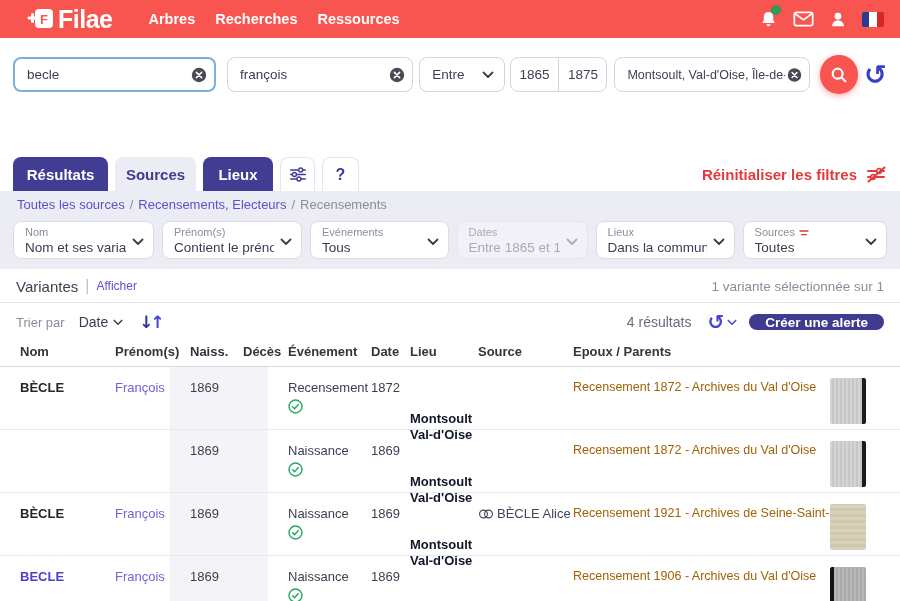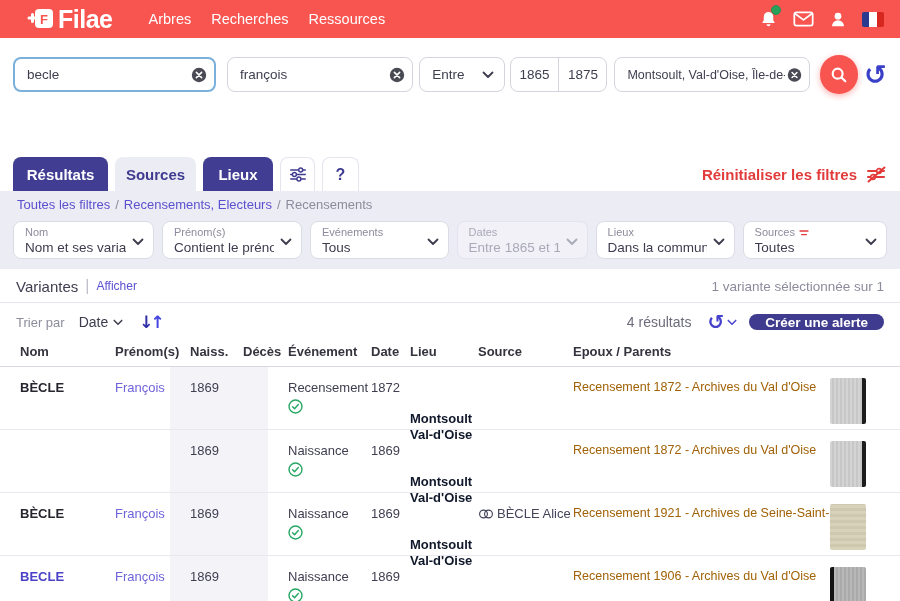--- a/index.html
+++ b/index.html
@@ -4,21 +4,21 @@
 <style>
   * { margin:0; padding:0; box-sizing:border-box; }
   html,body { width:900px; height:601px; overflow:hidden; background:#fff;
     font-family:"Liberation Sans", sans-serif; color:#3E3E50; }
 
   
   .topbar { height:38px; background:#F85551; display:flex; align-items:center; padding:0 16px; }
   .logo { display:flex; align-items:center; gap:2px; color:#fff; font-weight:bold;
     font-size:25px; letter-spacing:-0.5px; margin-left:10px; }
   .topnav { display:flex; gap:20px; margin-left:36px; }
-  .topnav .nav-item { color:#fff; font-size:14.5px; font-weight:400; cursor:pointer; }
+  .topnav .nav-item { color:#fff; font-size:14.5px; font-weight:700; cursor:pointer; }
   .topbar-icons { margin-left:auto; display:flex; align-items:center; gap:13px; }
   .icon-btn { position:relative; width:22px; height:22px; display:flex; align-items:center; justify-content:center; cursor:pointer; }
   .badge-dot { position:absolute; top:-3px; right:-2px; width:10px; height:10px; border-radius:50%;
     background:#2BA05A; border:1px solid #2e8f55; }
   .flag { width:22px; height:15px; border-radius:2px; overflow:hidden; display:flex; }
   .flag span { flex:1; }
   .flag .b { background:#2A3B8F; } .flag .w { background:#fff; } .flag .r { background:#D6281E; }
 
   
   .search-section { background:#fff; padding:17px 13px 6px 13px; }
@@ -229,21 +229,21 @@
     <svg width="22" height="17" viewBox="0 0 22 17">
       <path d="M3 5 h16 M3 11 h16" stroke="#E23B3B" stroke-width="2" stroke-linecap="round"></path>
       <circle cx="14" cy="5" r="2.3" fill="#fff" stroke="#E23B3B" stroke-width="1.7"></circle>
       <circle cx="8" cy="11" r="2.3" fill="#fff" stroke="#E23B3B" stroke-width="1.7"></circle>
       <path d="M3.5 15.5 L19.5 1.5" stroke="#E23B3B" stroke-width="2" stroke-linecap="round"></path>
     </svg>
   </div>
 </div>
 
 <div class="crumb-bar">
-  <a>Toutes les filtres</a><span class="crumb-sep">/</span><a>Recensements, Electeurs</a><span class="crumb-sep">/</span><span class="crumb-current">Recensements</span>
+  <a>Toutes les sources</a><span class="crumb-sep">/</span><a>Recensements, Electeurs</a><span class="crumb-sep">/</span><span class="crumb-current">Recensements</span>
 </div>
 
 <div class="filters-bar">
   <div class="filter-box fb-nom">
     <span class="filter-inner">
       <span class="filter-label">Nom</span>
       <span class="filter-value">Nom et ses variante...</span>
     </span>
     <svg class="chev" width="12" height="8" viewBox="0 0 12 8">
         <path d="M1.5 1.5 L6 6 L10.5 1.5" stroke="currentColor" stroke-width="1.8" fill="none" stroke-linecap="round" stroke-linejoin="round"></path>

